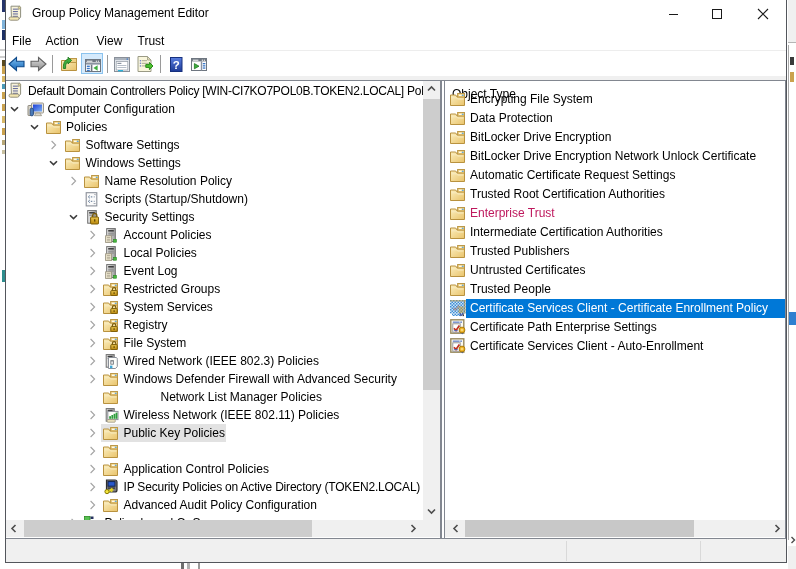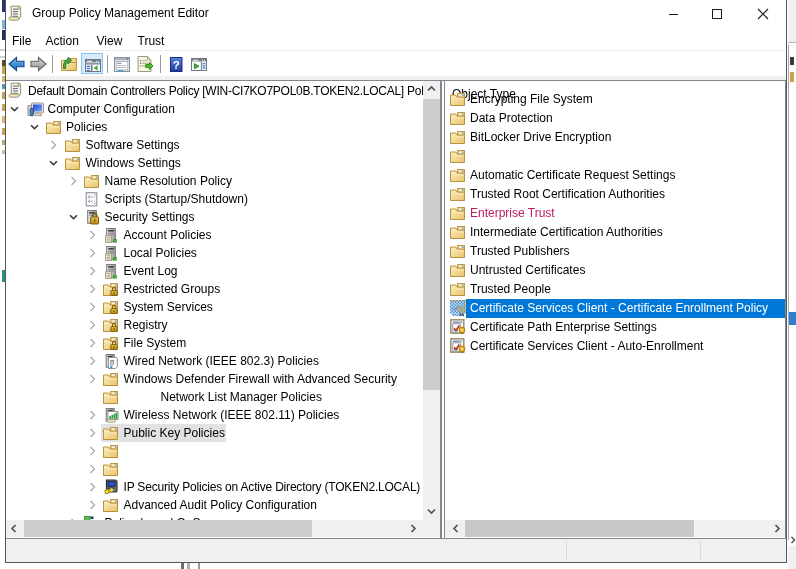--- a/index.html
+++ b/index.html
@@ -423,20 +423,21 @@
 <svg style="position:absolute;left:83px;top:383px" width="7" height="10" viewBox="0 0 7 10">
       <path d="M1.6 1 L5.6 5 L1.6 9" fill="none" stroke="#a3a3a3" stroke-width="1.1"></path>
     </svg>
 <div class="a" style="left:97px;top:382px;line-height:0"><svg width="15" height="13" viewBox="0 0 15 13">
         <rect x="7.6" y="0.5" width="6.9" height="5" fill="#efd285" stroke="#bc9848" stroke-width="1"></rect>
         <rect x="9" y="1.7" width="2.7" height="1.2" fill="#fdfdf8"></rect>
         <rect x="11.9" y="1.7" width="1.7" height="1.2" fill="#52a5e8"></rect>
         <path d="M0.5 2 L5.7 2 L7.2 4.1 L14.5 4.1 L14.5 12.5 L0.5 12.5 Z" fill="url(#gold)" stroke="#b9923f" stroke-width="1"></path>
         <path d="M1.5 4.8 L6.6 4.8 L7.6 6 L13.5 6" fill="none" stroke="#f8ecc0" stroke-width="1"></path>
       </svg></div>
+<div class="a" style="left:117.5px;top:379px;height:18px;line-height:18px;white-space:nowrap;">Application Control Policies</div>
 <svg style="position:absolute;left:83px;top:401px" width="7" height="10" viewBox="0 0 7 10">
       <path d="M1.6 1 L5.6 5 L1.6 9" fill="none" stroke="#a3a3a3" stroke-width="1.1"></path>
     </svg>
 <div class="a" style="left:97px;top:398px;line-height:0"><svg width="15" height="16" viewBox="0 0 15 16">
         <path d="M3.5 1 H12 c1.2 0 2 .8 2 2 V11 c0 1.2 -.8 2 -2 2 H3.5 Z" fill="#7a7a80" stroke="#2e2e30" stroke-width="1.2"></path>
         <rect x="5" y="2.6" width="7" height="4.6" fill="#2858cc" stroke="#10244e" stroke-width="1"></rect>
         <rect x="5" y="8.4" width="7" height="1.4" fill="#3a3a3e"></rect>
         <path d="M4.5 13.5 L9.5 9.5" stroke="#e8d820" stroke-width="2"></path>
         <circle cx="4" cy="12.6" r="2.1" fill="#f2e53e" stroke="#8a7a00" stroke-width="1"></circle>
         <path d="M8 11.5 l1.2 1.2 M9.3 10.4 l1 1" stroke="#e8d820" stroke-width="1.4"></path>
@@ -507,20 +508,21 @@
         <path d="M1.5 4.8 L6.6 4.8 L7.6 6 L13.5 6" fill="none" stroke="#f8ecc0" stroke-width="1"></path>
       </svg></div>
 <div class="a" style="left:25px;top:63.5px;height:19px;line-height:19px;white-space:nowrap;color:#000">BitLocker Drive Encryption</div>
 <div class="a" style="left:4.5px;top:85.5px;line-height:0"><svg width="15" height="13" viewBox="0 0 15 13">
         <rect x="7.6" y="0.5" width="6.9" height="5" fill="#efd285" stroke="#bc9848" stroke-width="1"></rect>
         <rect x="9" y="1.7" width="2.7" height="1.2" fill="#fdfdf8"></rect>
         <rect x="11.9" y="1.7" width="1.7" height="1.2" fill="#52a5e8"></rect>
         <path d="M0.5 2 L5.7 2 L7.2 4.1 L14.5 4.1 L14.5 12.5 L0.5 12.5 Z" fill="url(#gold)" stroke="#b9923f" stroke-width="1"></path>
         <path d="M1.5 4.8 L6.6 4.8 L7.6 6 L13.5 6" fill="none" stroke="#f8ecc0" stroke-width="1"></path>
       </svg></div>
+<div class="a" style="left:25px;top:82.5px;height:19px;line-height:19px;white-space:nowrap;color:#000">BitLocker Drive Encryption Network Unlock Certificate</div>
 <div class="a" style="left:4.5px;top:104.5px;line-height:0"><svg width="15" height="13" viewBox="0 0 15 13">
         <rect x="7.6" y="0.5" width="6.9" height="5" fill="#efd285" stroke="#bc9848" stroke-width="1"></rect>
         <rect x="9" y="1.7" width="2.7" height="1.2" fill="#fdfdf8"></rect>
         <rect x="11.9" y="1.7" width="1.7" height="1.2" fill="#52a5e8"></rect>
         <path d="M0.5 2 L5.7 2 L7.2 4.1 L14.5 4.1 L14.5 12.5 L0.5 12.5 Z" fill="url(#gold)" stroke="#b9923f" stroke-width="1"></path>
         <path d="M1.5 4.8 L6.6 4.8 L7.6 6 L13.5 6" fill="none" stroke="#f8ecc0" stroke-width="1"></path>
       </svg></div>
 <div class="a" style="left:25px;top:101.5px;height:19px;line-height:19px;white-space:nowrap;color:#000">Automatic Certificate Request Settings</div>
 <div class="a" style="left:4.5px;top:123.5px;line-height:0"><svg width="15" height="13" viewBox="0 0 15 13">
         <rect x="7.6" y="0.5" width="6.9" height="5" fill="#efd285" stroke="#bc9848" stroke-width="1"></rect>

